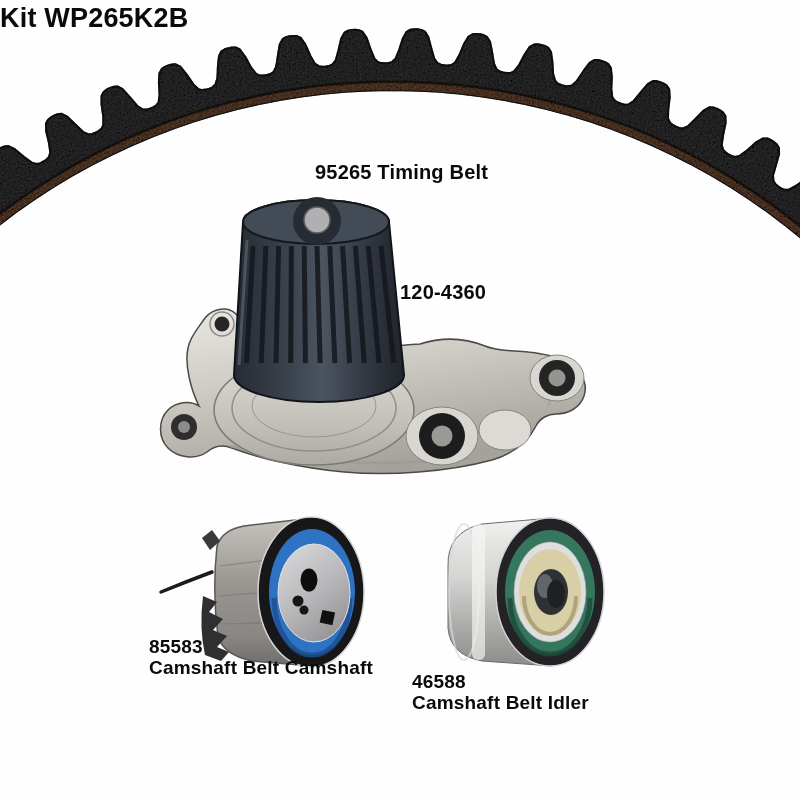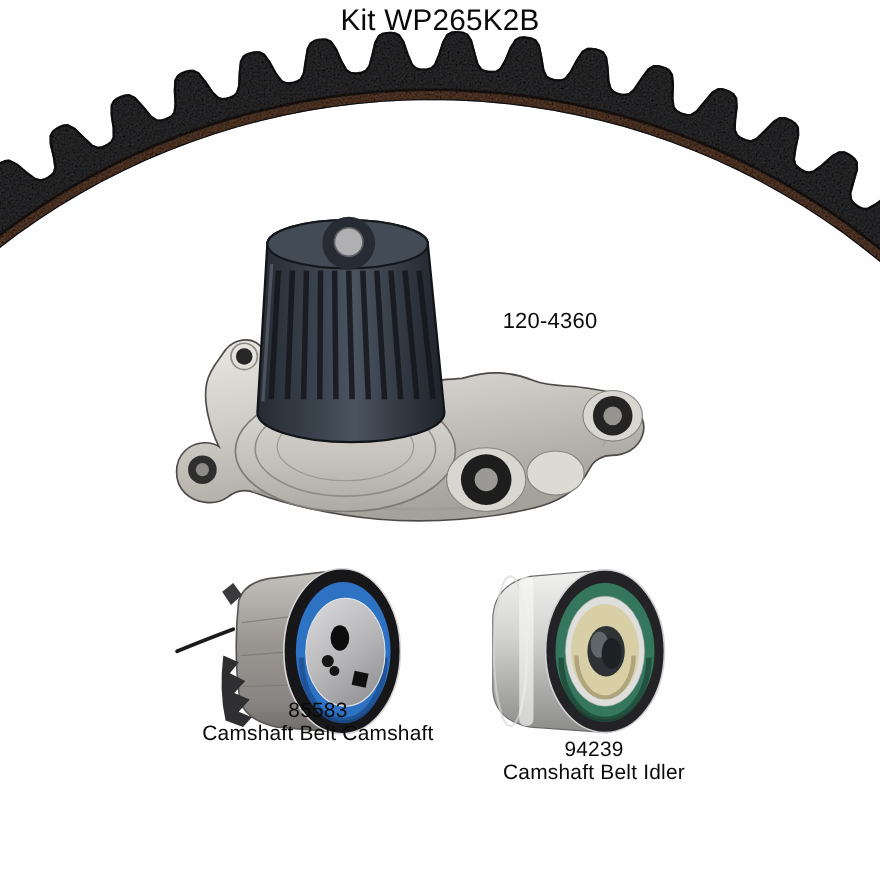--- a/index.html
+++ b/index.html
@@ -1,21 +1,21 @@
 <!DOCTYPE html>
 <html><head>
 <meta charset="utf-8">
 <style>
   html,body{margin:0;padding:0;background:#ffffff;}
   .canvas{
     position:relative;width:800px;height:800px;background:#fefefe;overflow:hidden;
     font-family:"Liberation Sans", sans-serif;color:#000;
   }
   .art{position:absolute;left:0;top:0;}
-  .lbl{position:absolute;font-weight:400;color:#0a0a0a;text-align:center;letter-spacing:0.2px;}
+  .lbl{position:absolute;font-weight:700;color:#0a0a0a;letter-spacing:0.2px;}
   .lbl-title{left:0;top:3px;width:800px;font-size:27px;}
   .lbl-belt{left:315px;top:161px;width:200px;font-size:20px;white-space:nowrap;}
   .lbl-pump{left:400px;top:280px;width:200px;font-size:20px;line-height:24px;}
   .lbl-tensioner{left:149px;top:636px;width:280px;font-size:19px;line-height:21px;}
   .lbl-idler{left:412px;top:671px;width:256px;font-size:19px;line-height:21px;}
 </style>
 </head>
 <body>
 
 <div class="canvas">
@@ -148,28 +148,29 @@
       <ellipse cx="550" cy="592" rx="31" ry="43" fill="#d9cfa6"></ellipse>
       <path d="M 524 596 A 26 38 0 0 0 576 596" fill="none" stroke="#a89c74" stroke-width="4" opacity="0.85"></path>
       <ellipse cx="551" cy="592" rx="17" ry="23" fill="#2e3234"></ellipse>
       <ellipse cx="545" cy="586" rx="8" ry="12" fill="#61666a"></ellipse>
       <ellipse cx="556" cy="594" rx="9" ry="14" fill="#1d2123"></ellipse>
     </g>
   </svg>
 
   <div class="lbl lbl-title">Kit WP265K2B</div>
 
+  <div class="lbl lbl-belt">95265 Timing Belt</div>
 
   <div class="lbl lbl-pump">
     <div>120-4360</div>
   </div>
 
   <div class="lbl lbl-tensioner">
     <div>85583</div>
     <div>Camshaft Belt Camshaft</div>
   </div>
 
   <div class="lbl lbl-idler">
-    <div>94239</div>
+    <div>46588</div>
     <div>Camshaft Belt Idler</div>
   </div>
 
 </div>
 
 </body></html>

